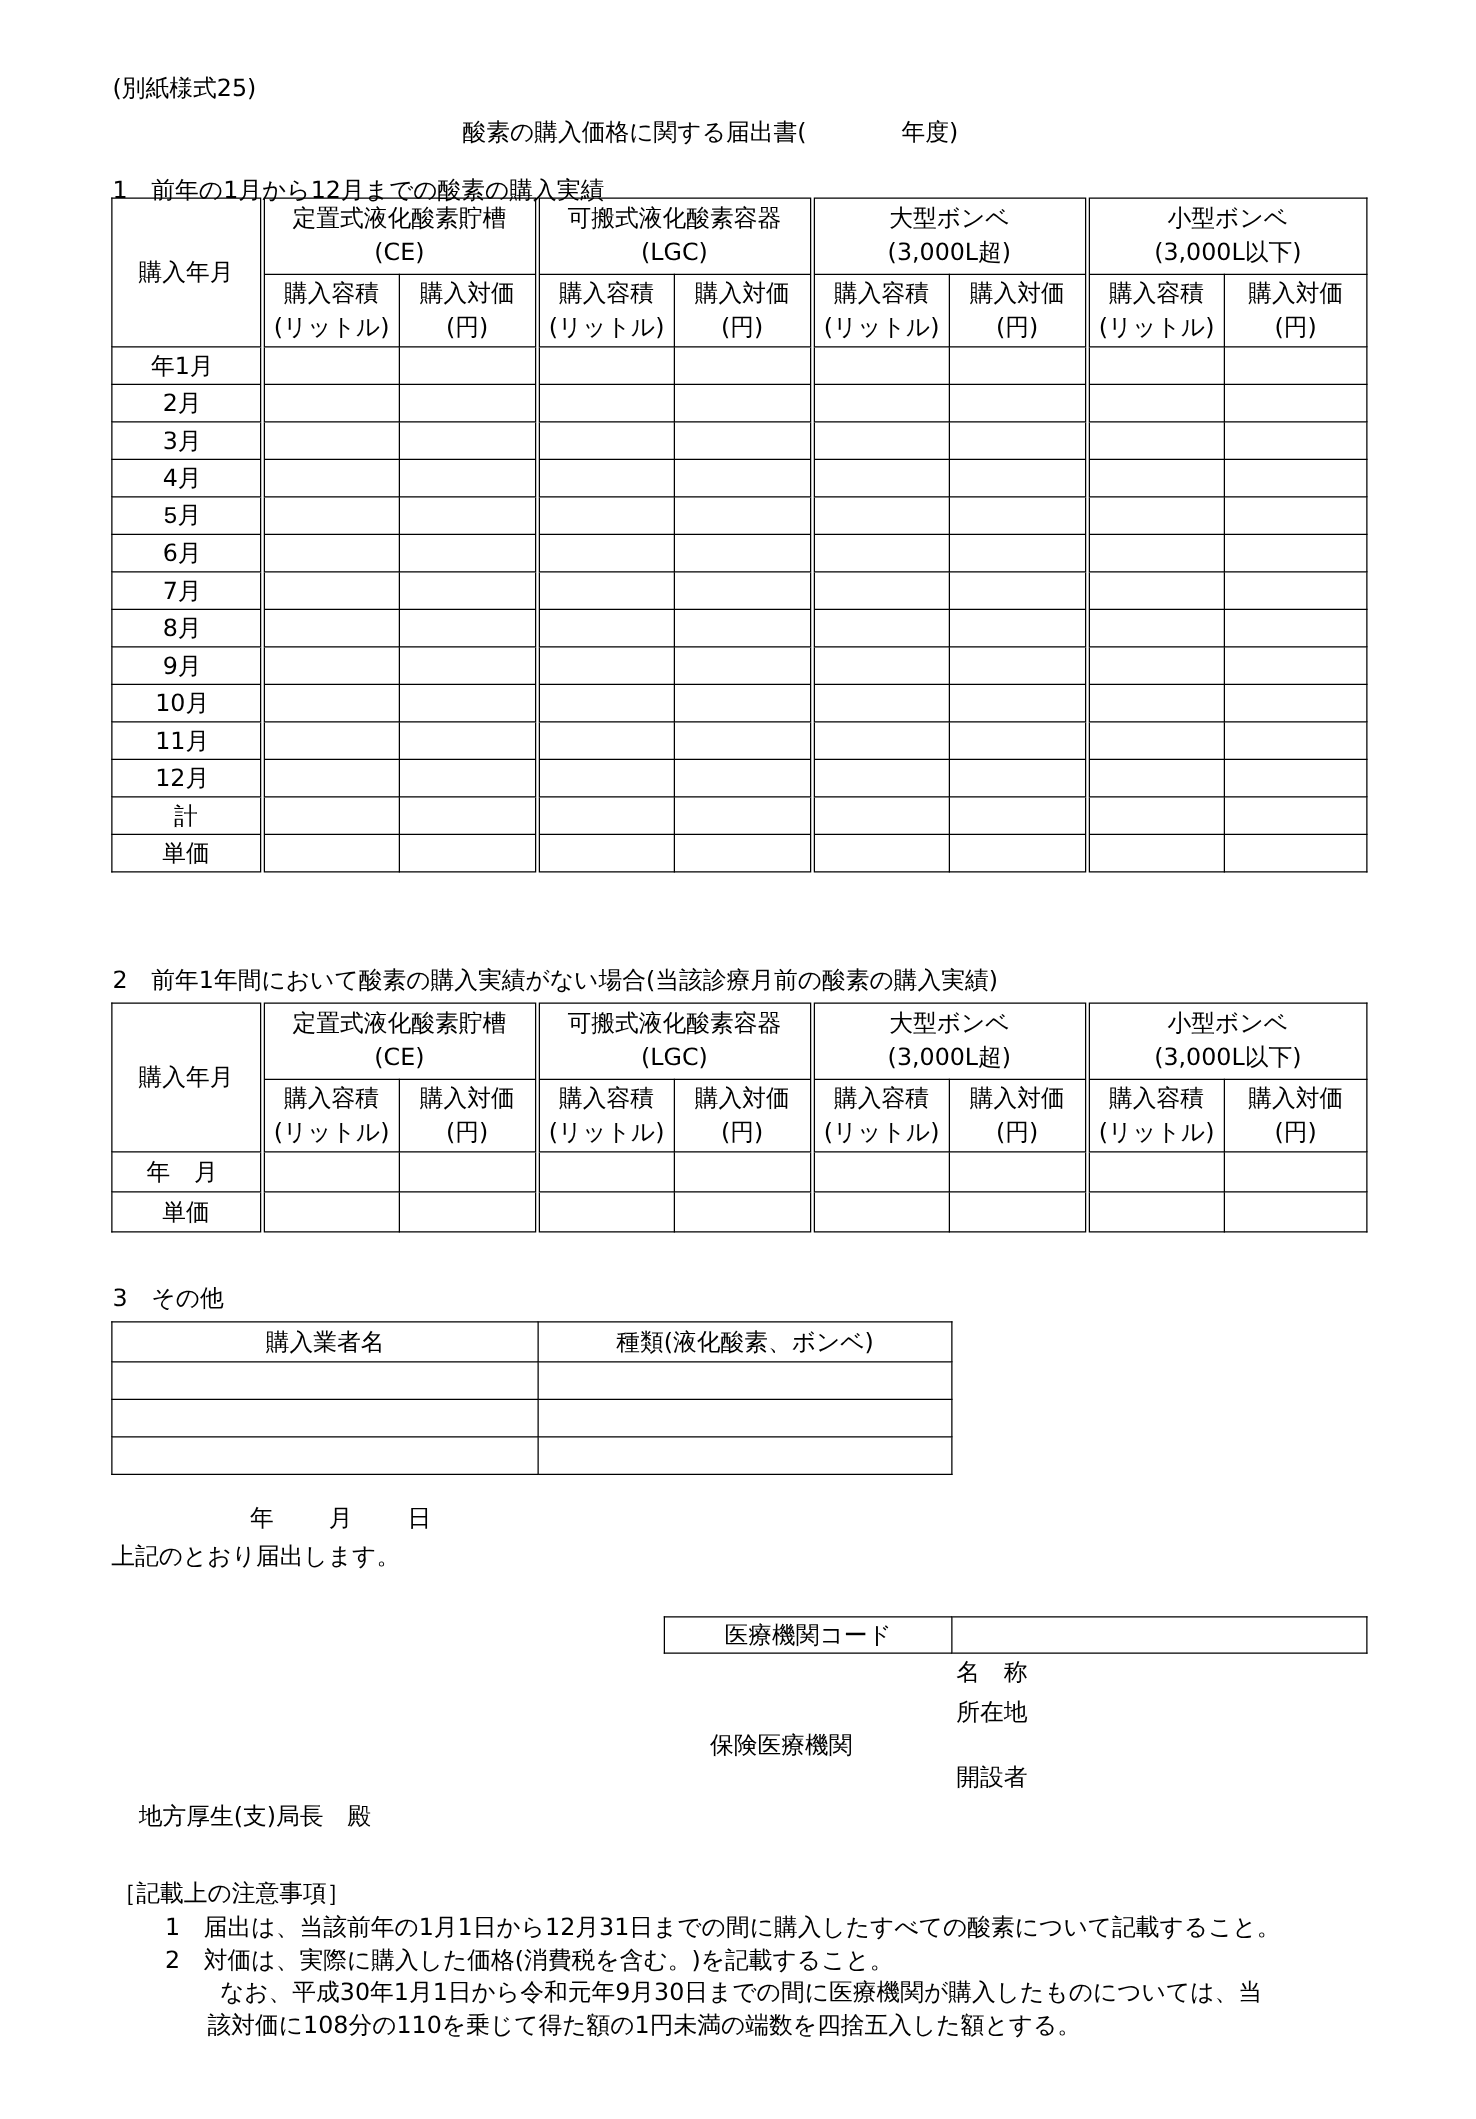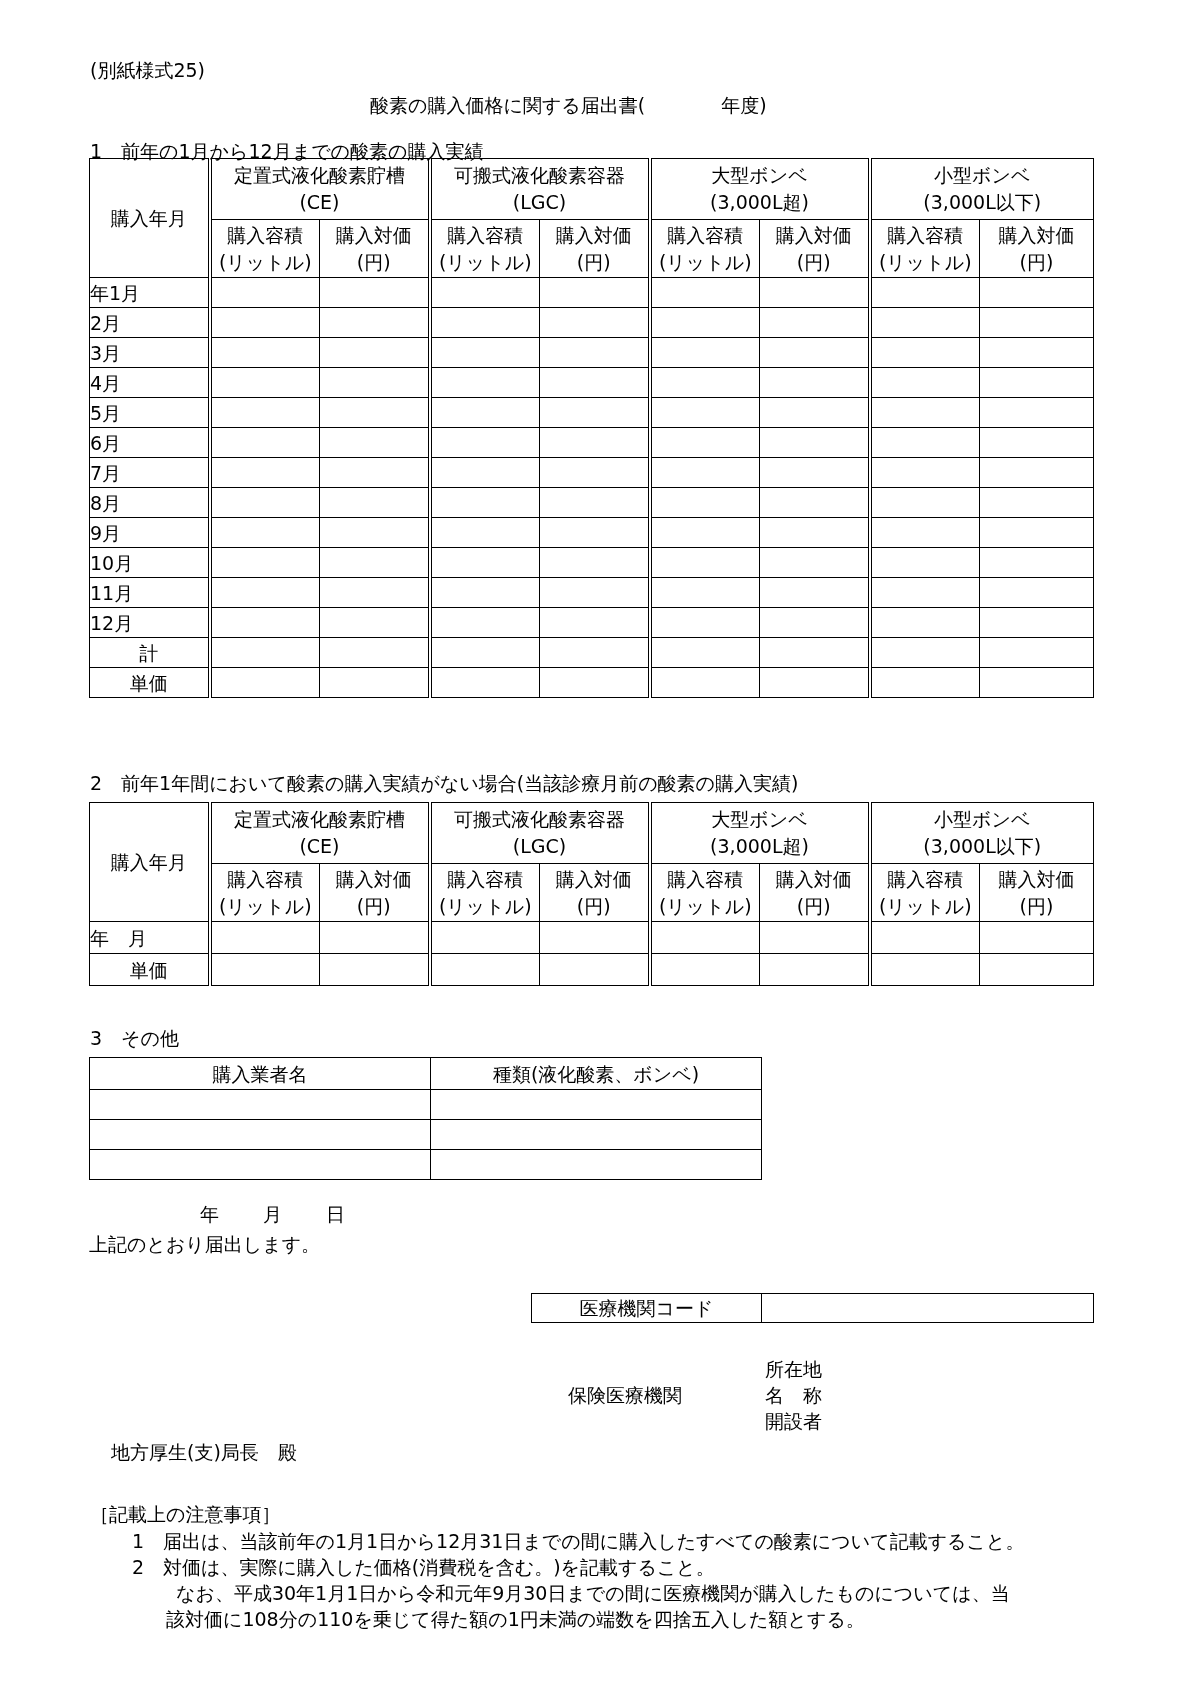--- a/index.html
+++ b/index.html
@@ -5,21 +5,21 @@
   html, body { margin: 0; padding: 0; background: #ffffff; }
   body {
     width: 1181px; height: 1695px; position: relative; overflow: hidden;
     font-family: "DejaVu Sans", "Liberation Sans", sans-serif;
     color: #000; font-size: 19px;
   }
   .abs { position: absolute; white-space: nowrap; }
   table { border-collapse: collapse; position: absolute; table-layout: fixed; }
   td { border: 1.5px solid #000; padding: 0; text-align: center; vertical-align: middle; font-size: 19px; line-height: 28px; }
   .dbl-l { border-left: 4px double #000; }
-  .right { text-align: left; padding-right: 6px; }
+  .right { text-align: center; padding-right: 6px; }
   .hdr2 { line-height: 27px; }
   .notes div { position: absolute; white-space: nowrap; }
 </style>
 </head>
 <body>
 
 <div class="abs" style="left:90px; top:58px;">(別紙様式25)</div>
 <div class="abs" style="left:370px; top:93px;">酸素の購入価格に関する届出書(　　　　年度)</div>
 <div class="abs" style="left:90px; top:139px;">1　前年の1月から12月までの酸素の購入実績</div>
 
@@ -92,21 +92,21 @@
         <td class="right">4月</td>
         <td class="dbl-l"></td>
         <td></td>
         <td class="dbl-l"></td>
         <td></td>
         <td class="dbl-l"></td>
         <td></td>
         <td class="dbl-l"></td>
         <td></td>
       </tr>
-      <tr style="height: 30px;">
+      <tr style="height: 30px; font-family: Liberation Mono, monospace;">
         <td class="right">5月</td>
         <td class="dbl-l"></td>
         <td></td>
         <td class="dbl-l"></td>
         <td></td>
         <td class="dbl-l"></td>
         <td></td>
         <td class="dbl-l"></td>
         <td></td>
       </tr>
@@ -311,21 +311,21 @@
   <tbody>
       <tr style="height:28px;margin-top:48px;">
     <td>医療機関コード</td>
     <td></td>
   </tr>
 </tbody>
   </table>
 
 <div class="abs" style="left:765px; top:1357px;">所在地</div>
 <div class="abs" style="left:568px; top:1383px;">保険医療機関</div>
-<div class="abs" style="left:765px; top:1383px;">名　称</div>
+<div class="abs" style="left:765px; top:1325px;">名　称</div>
 <div class="abs" style="left:765px; top:1409px;">開設者</div>
 
 <div class="abs" style="left:111px; top:1440px;">地方厚生(支)局長　殿</div>
 
 <div class="notes">
   <div style="left:90px; top:1502px;">［記載上の注意事項］</div>
   <div style="left:132px; top:1529px;">1　届出は、当該前年の1月1日から12月31日までの間に購入したすべての酸素について記載すること。</div>
   <div style="left:132px; top:1555px;">2　対価は、実際に購入した価格(消費税を含む。)を記載すること。</div>
   <div style="left:176px; top:1581px;">なお、平成30年1月1日から令和元年9月30日までの間に医療機関が購入したものについては、当</div>
   <div style="left:166px; top:1607px;">該対価に108分の110を乗じて得た額の1円未満の端数を四捨五入した額とする。</div>

